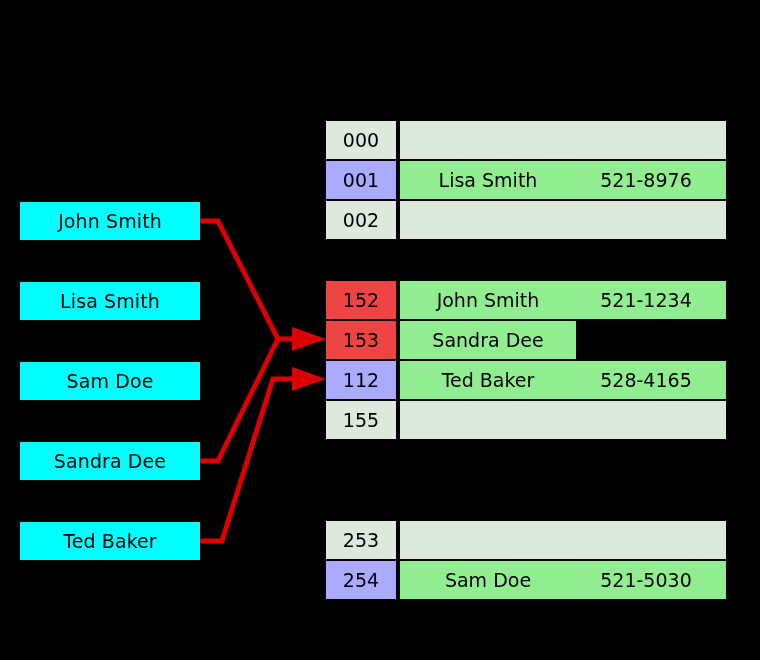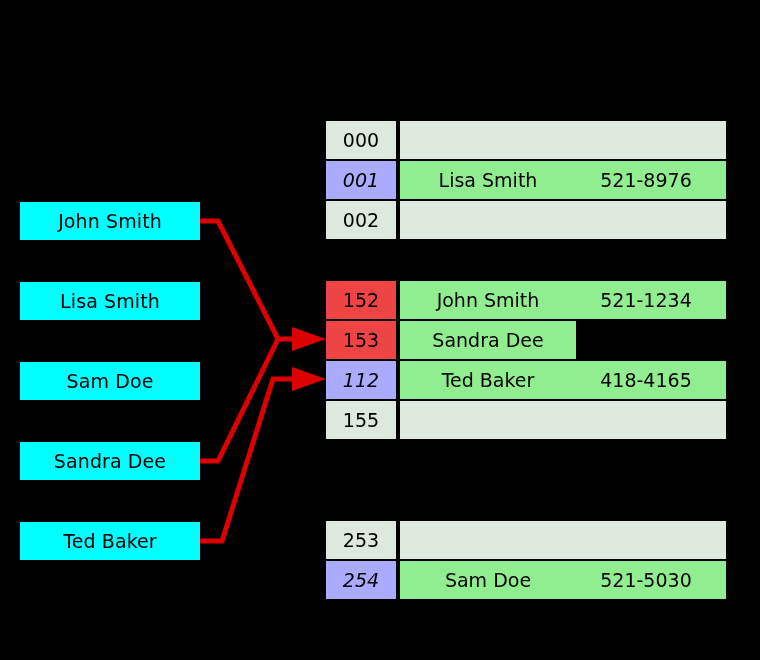--- a/index.html
+++ b/index.html
@@ -83,21 +83,21 @@
     border-right: 2px solid #000000;
   }
   .cell-phone {
     left: 240px;
     width: 160px;
   }
 
   .s-empty { background: #dce9dc; }
   .s-filled { background: #90ee90; }
   .s-index-empty { background: #dce9dc; }
-  .s-index-purple { background: #aaaaff; font-style: italic; }
+  .s-index-purple { background: #aaaaff; }
   .s-index-red { background: #ef4444; }
 </style>
 </head>
 <body>
 
 <div id="stage">
 
   <div class="key-box" style="top:202px;">
     <span>John Smith</span>
   </div>
@@ -150,21 +150,21 @@
         <div class="cell cell-name s-filled">John Smith</div>
         <div class="cell cell-phone s-filled">521-1234</div>
       </div>
       <div class="row">
         <div class="cell cell-index s-index-red">153</div>
         <div class="cell cell-name s-filled">Sandra Dee</div>
       </div>
       <div class="row">
         <div class="cell cell-index s-index-purple">112</div>
         <div class="cell cell-name s-filled">Ted Baker</div>
-        <div class="cell cell-phone s-filled">418-4165</div>
+        <div class="cell cell-phone s-filled">528-4165</div>
       </div>
       <div class="row">
         <div class="cell cell-index s-index-empty">155</div>
         <div class="cell cell-name s-empty"></div>
         <div class="cell cell-phone s-empty"></div>
       </div>
     </div>
   <div class="bucket" style="top:520px;">
       <div class="row">
         <div class="cell cell-index s-index-empty">253</div>

